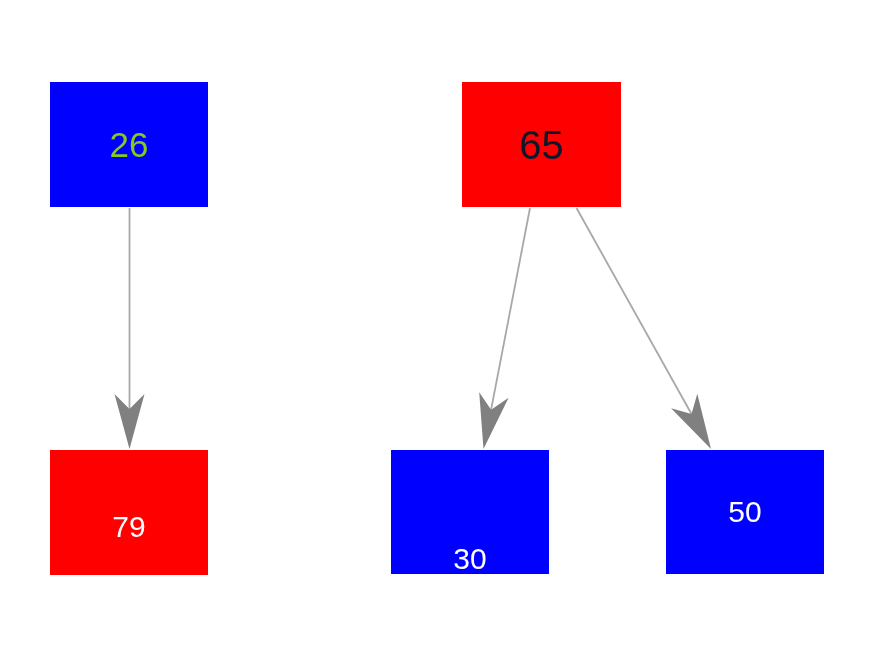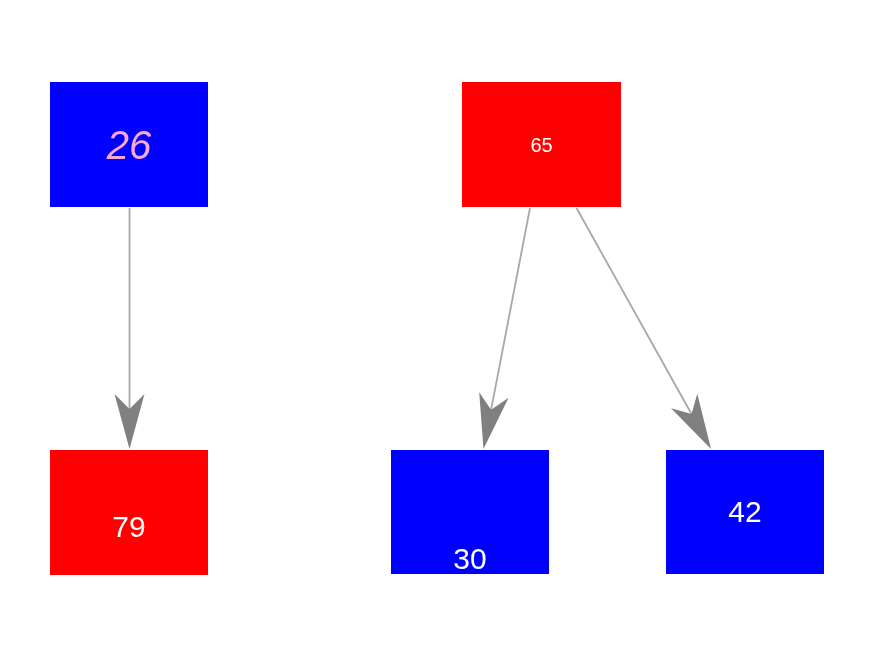--- a/index.html
+++ b/index.html
@@ -50,28 +50,28 @@
   <svg id="edge-layer" xmlns="http://www.w3.org/2000/svg" viewBox="0 0 875 656">
       <line x1="129.5" y1="208" x2="129.5" y2="415" stroke="#a8a8a8" stroke-width="1.8"></line>
       <polygon points="129.5,449.0 114.5,394.0 129.5,409.0 144.5,394.0" fill="#808080"></polygon>
       <line x1="530" y1="208" x2="489.941361502921" y2="415.6157393074418" stroke="#a8a8a8" stroke-width="1.8"></line>
       <polygon points="483.5,449.0 479.2,392.2 491.1,409.7 508.6,397.8" fill="#808080"></polygon>
       <line x1="576.5" y1="208" x2="694.4306428161523" y2="419.31066854046605" stroke="#a8a8a8" stroke-width="1.8"></line>
       <polygon points="711.0,449.0 671.1,408.3 691.5,414.1 697.3,393.7" fill="#808080"></polygon>
     </svg>
   <div id="node-layer">
       <div class="tree-node" style="left: 50px; top: 82px; width: 158px; height: 125px; background: rgb(0, 0, 255);">
-        <span class="node-label" style="color: #f9a8d4; font-size: 40px; font-style: italic;">26</span>
+        <span class="node-label" style="color: #84cc16; font-size: 35px;">26</span>
       </div>
       <div class="tree-node" style="left: 462px; top: 82px; width: 159px; height: 125px; background: rgb(255, 0, 0);">
-        <span class="node-label" style="color: #ffffff; font-size: 20px;">65</span>
+        <span class="node-label" style="color: #0f172a; font-size: 40px;">65</span>
       </div>
       <div class="tree-node" style="left: 50px; top: 450px; width: 158px; height: 125px; background: rgb(255, 0, 0);">
         <span class="node-label" style="color: rgb(255, 255, 255); font-size: 30px; margin-top: 29px;">79</span>
       </div>
       <div class="tree-node" style="left: 391px; top: 450px; width: 158px; height: 124px; background: rgb(0, 0, 255); align-items: flex-end;">
         <span class="node-label" style="color: rgb(255, 255, 255); font-size: 30px;">30</span>
       </div>
       <div class="tree-node" style="left: 666px; top: 450px; width: 158px; height: 124px; background: rgb(0, 0, 255);">
-        <span class="node-label" style="color: rgb(255, 255, 255); font-size: 30px;">42</span>
+        <span class="node-label" style="color: rgb(255, 255, 255); font-size: 30px;">50</span>
       </div>
     </div>
 </div>
 
 </body></html>

